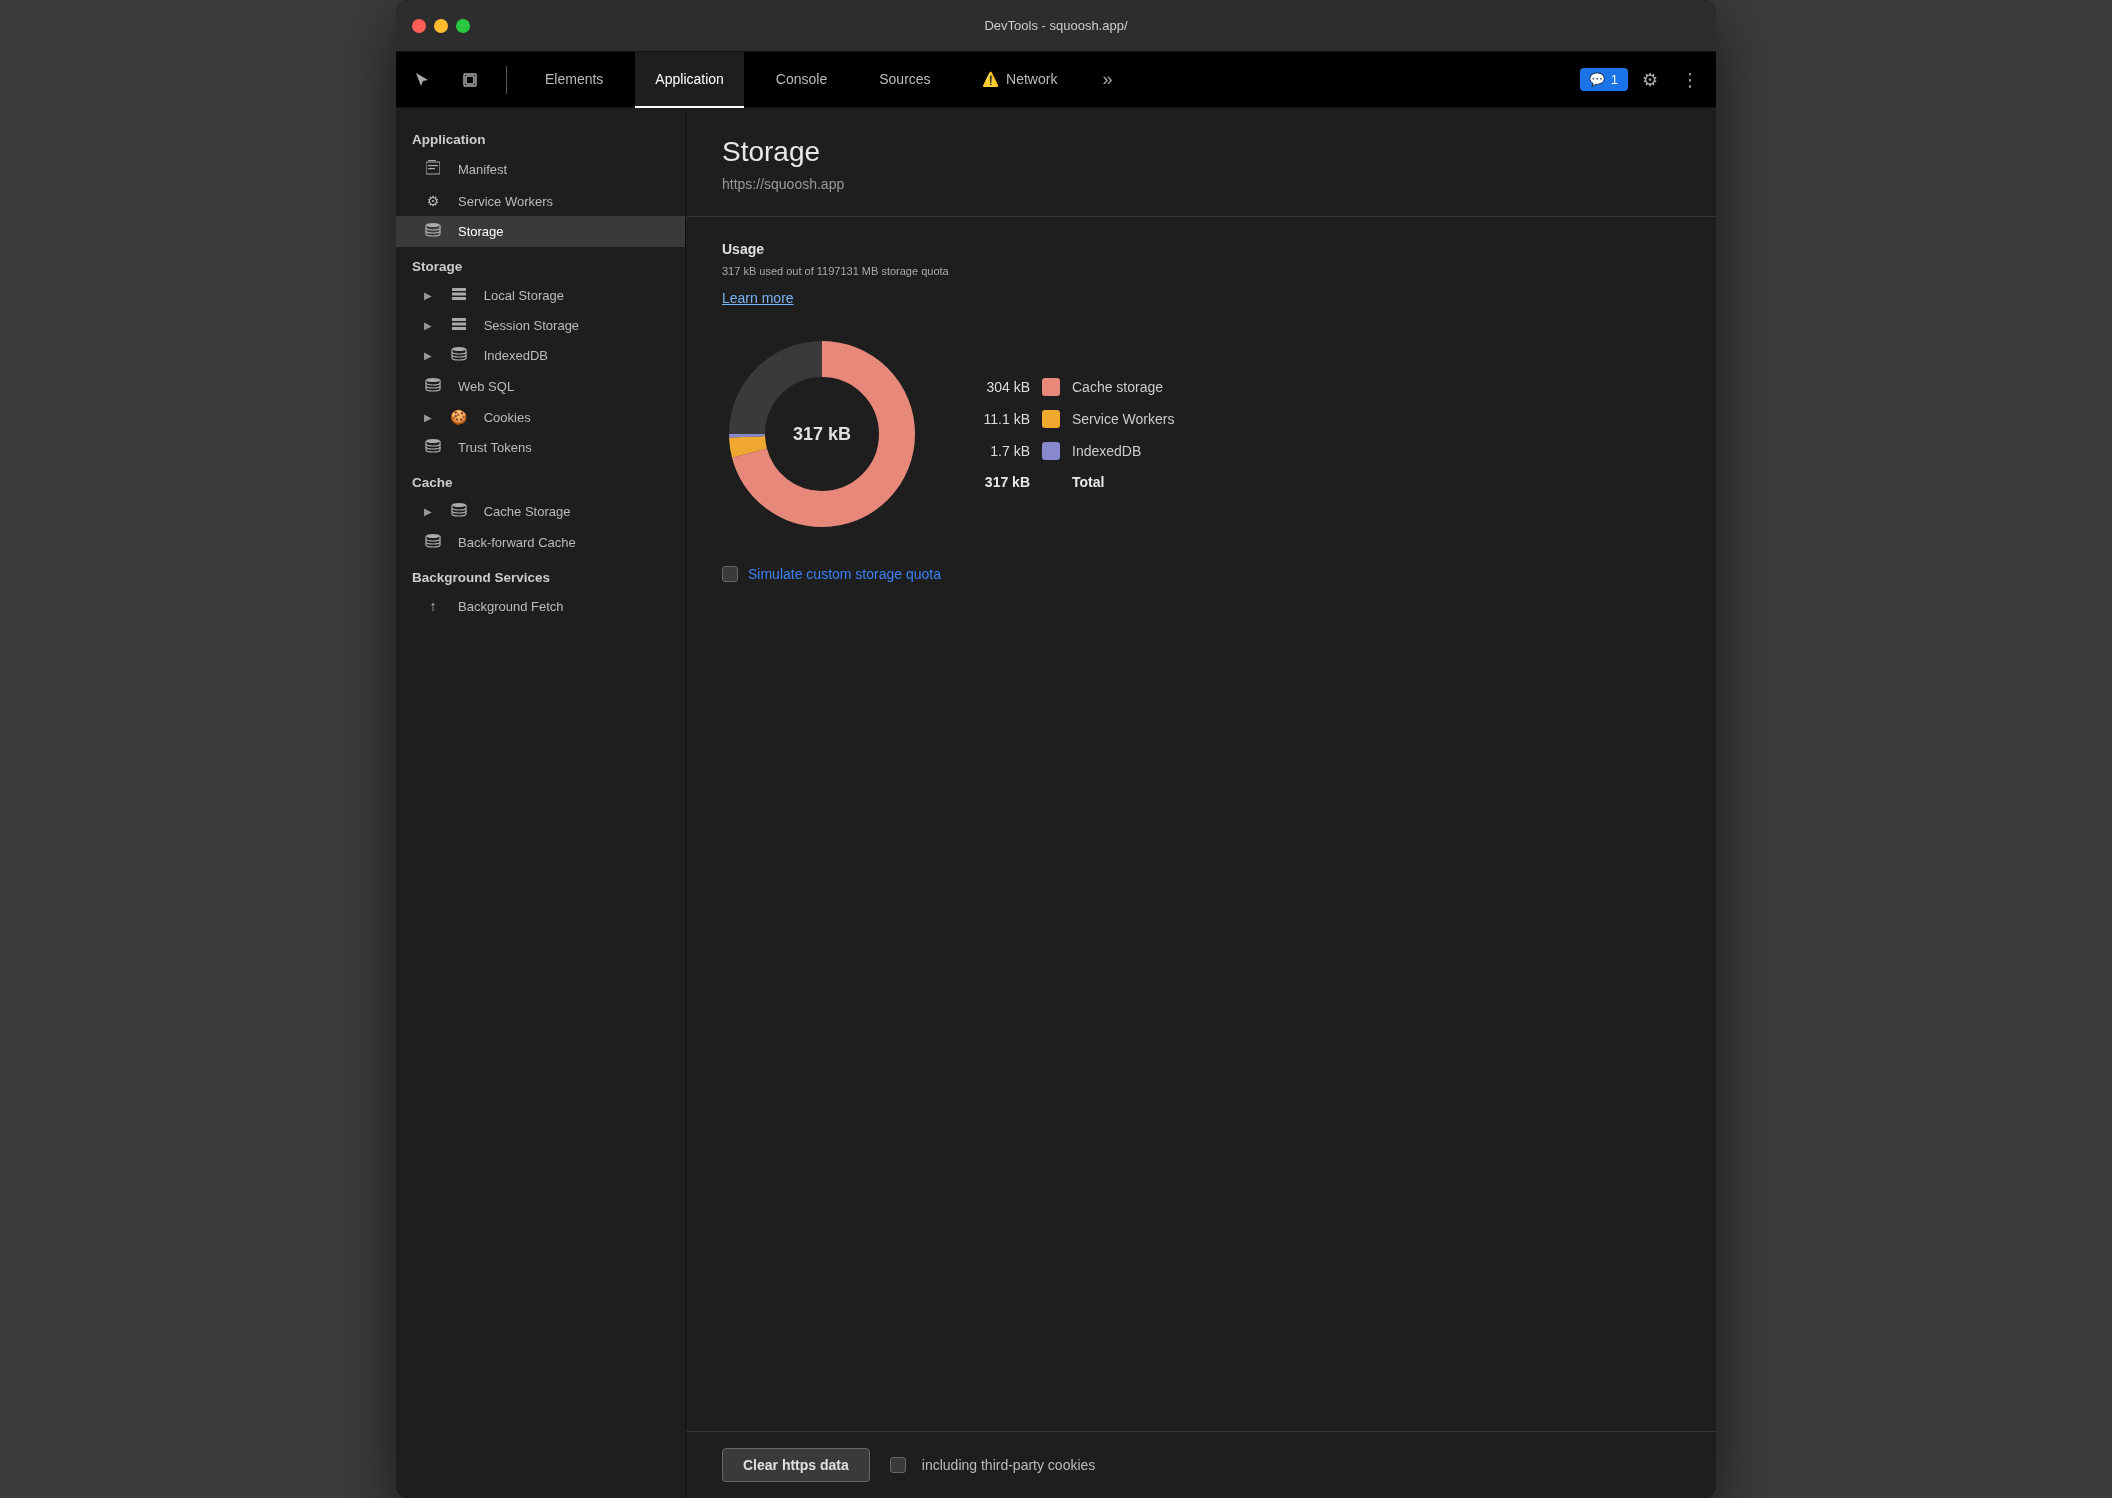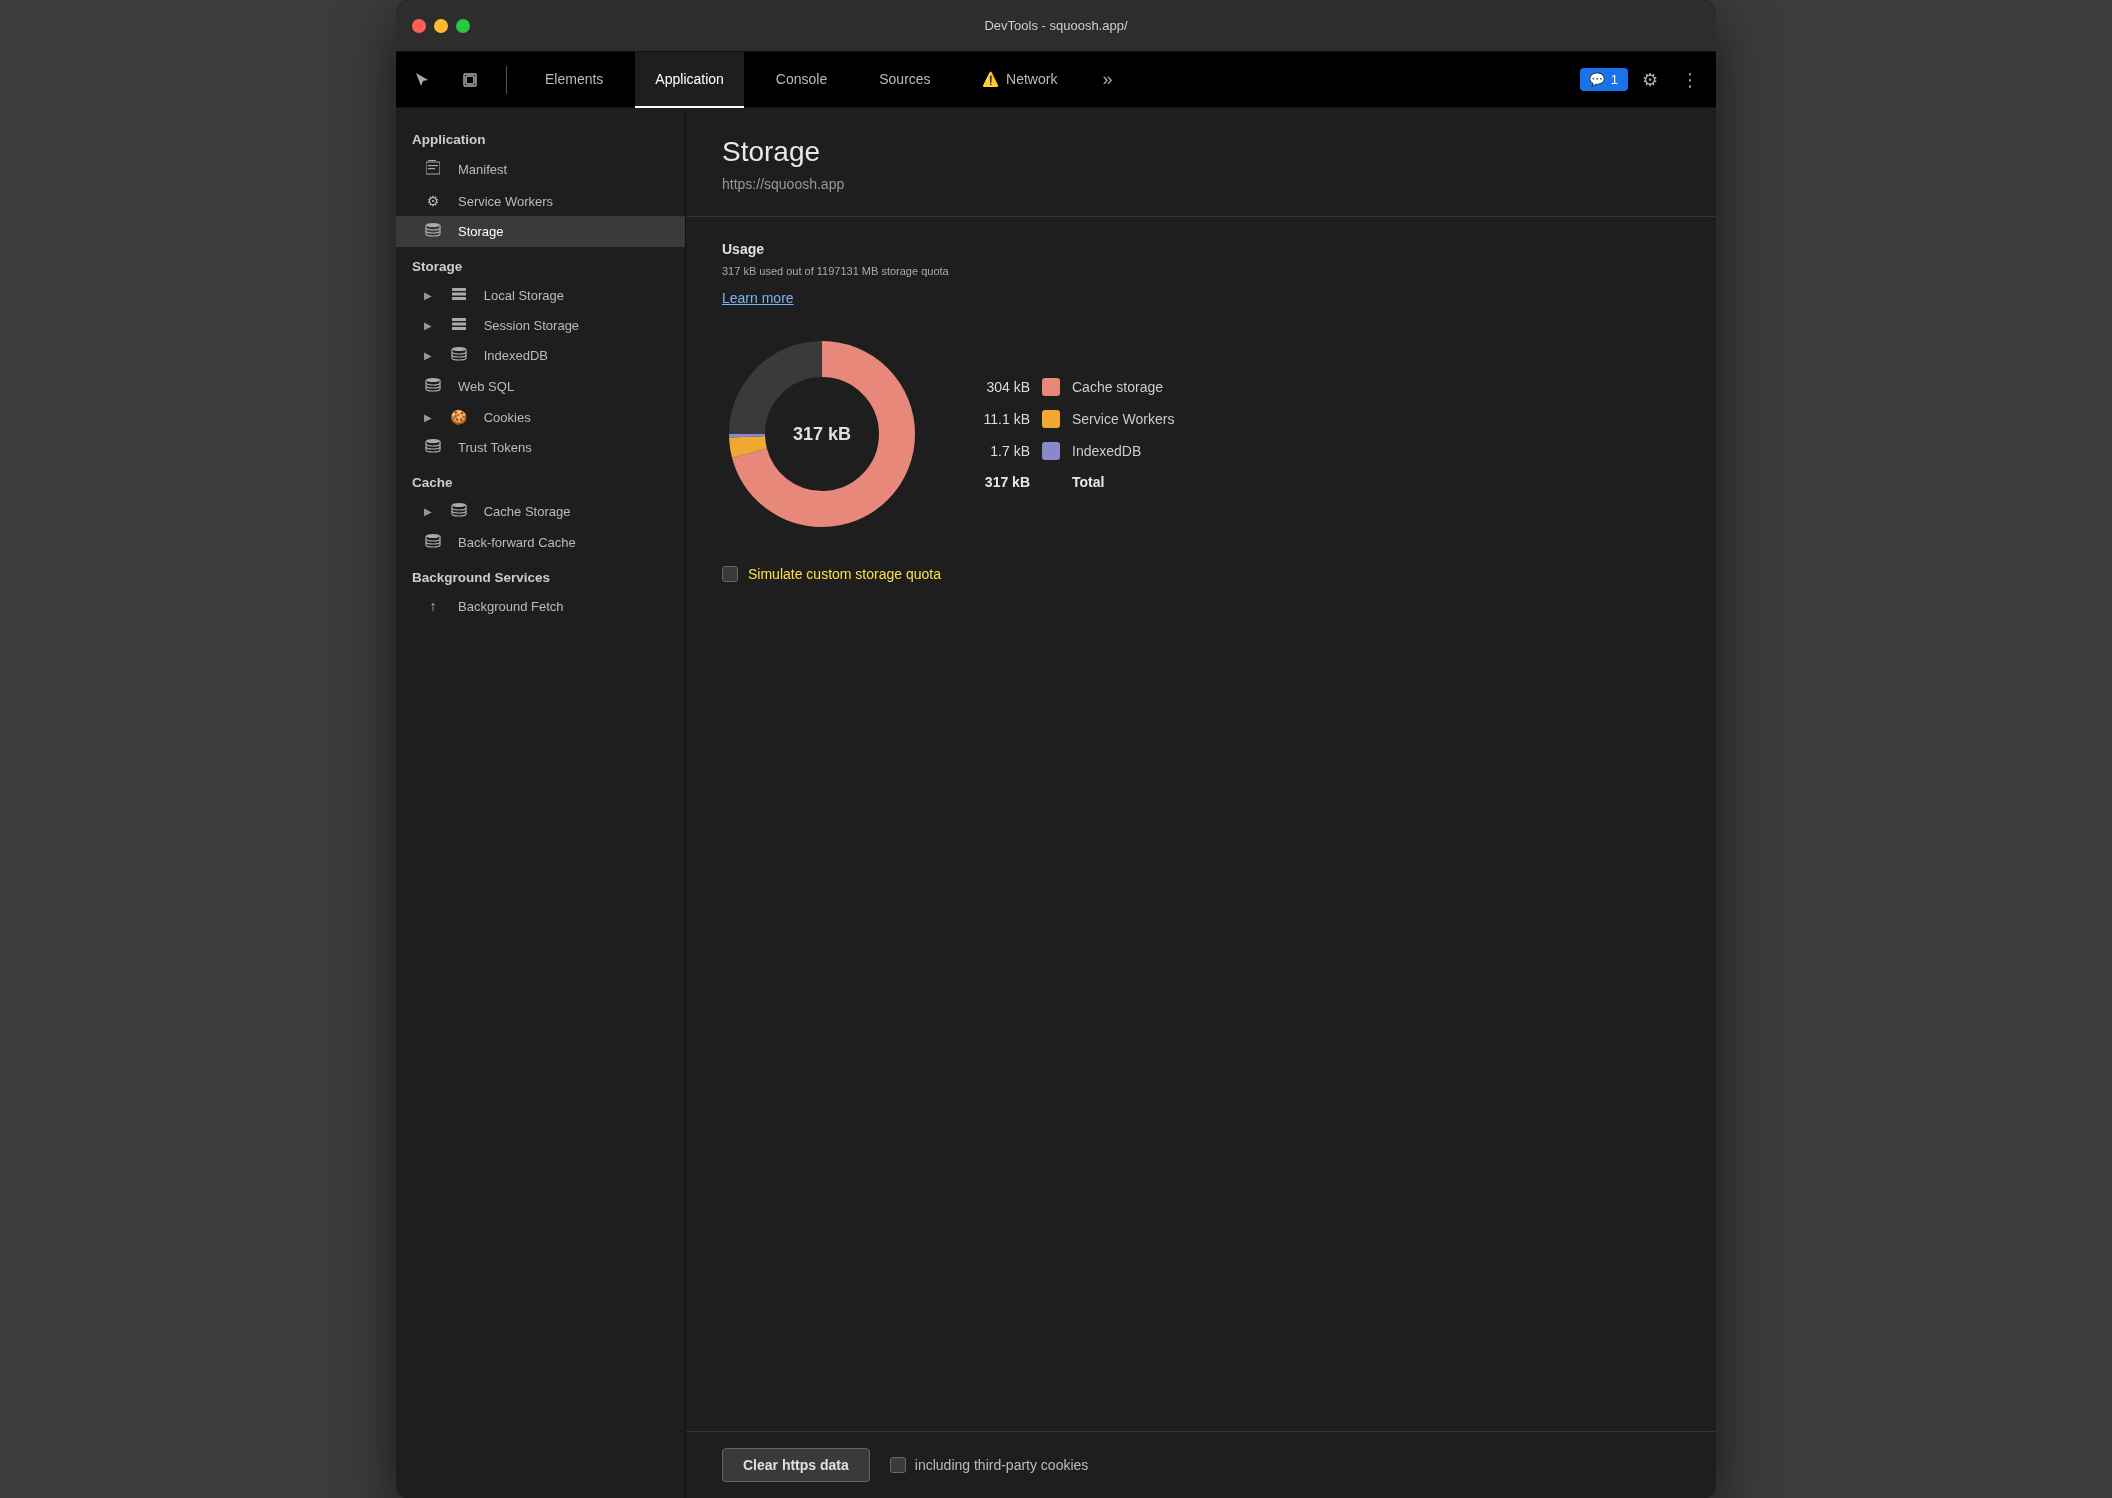--- a/index.html
+++ b/index.html
@@ -290,21 +290,21 @@
     }
     .legend-spacer {
       width: 18px;
     }
     
     .checkbox-row {
       display: flex;
       align-items: center;
       gap: 10px;
       font-size: 14px;
-      color: #fde047;
+      color: #3b82f6;
       margin-bottom: 8px;
     }
     .checkbox-box {
       width: 16px;
       height: 16px;
       background: #3a3a3a;
       border: 1px solid #666;
       border-radius: 3px;
       flex-shrink: 0;
     }
@@ -323,21 +323,21 @@
       color: #e0e0e0;
       padding: 8px 20px;
       font-size: 14px;
       font-weight: 600;
       border-radius: 4px;
       cursor: pointer;
     }
     .third-party-row {
       display: flex;
       align-items: center;
-      gap: 9px;
+      gap: 16px;
       font-size: 14px;
       color: #bbb;
     }
   </style>
 </head>
 <body>
 
 <div class="window">
 
   <div class="titlebar">

